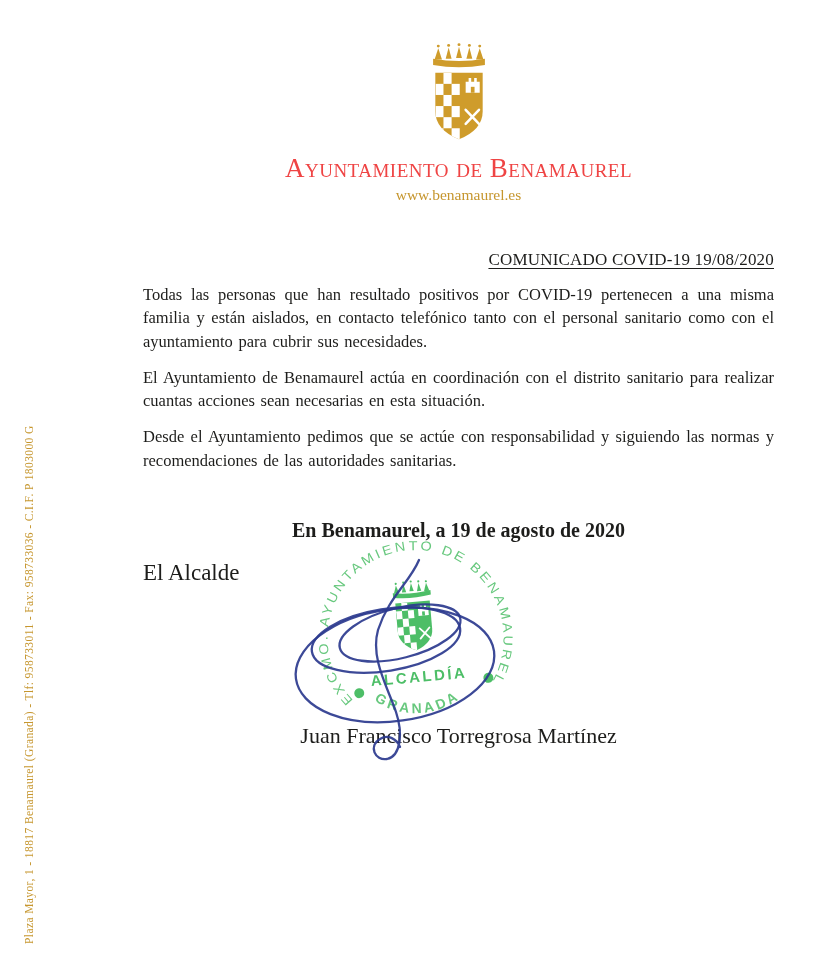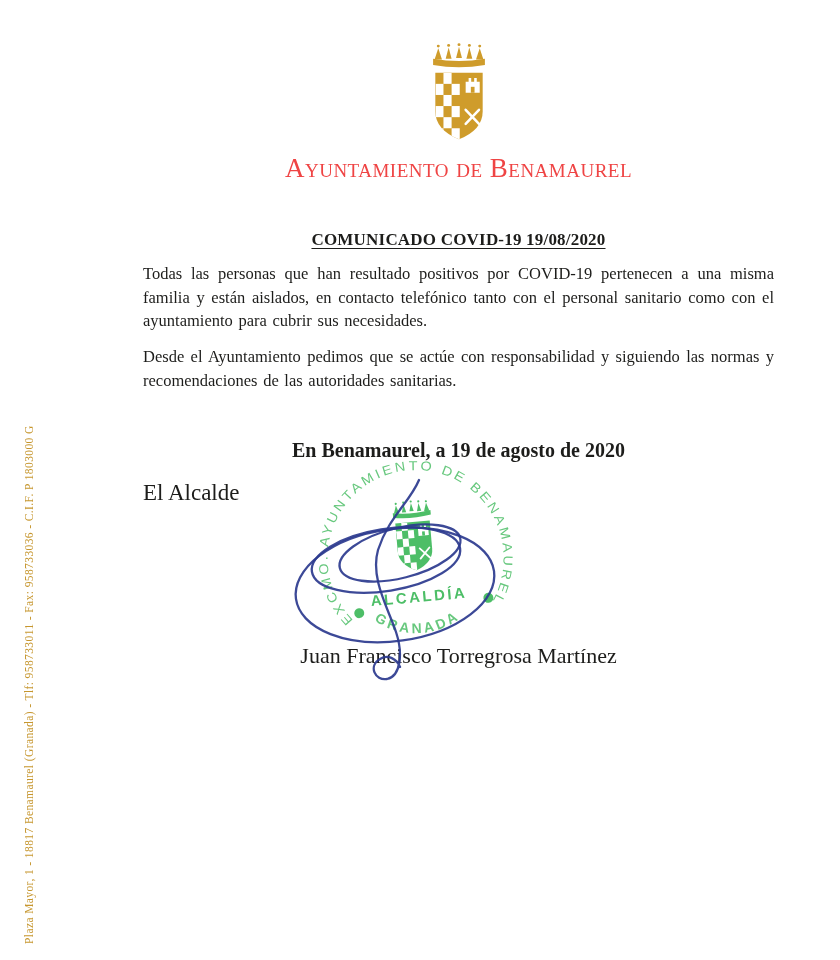--- a/index.html
+++ b/index.html
@@ -7,21 +7,21 @@
     width:840px;height:960px;background:#ffffff;position:relative;overflow:hidden;
     font-family:"Liberation Serif", serif;color:#1d1d1b;
   }
   .content{padding:0 66px 0 143px;}
   
   .letterhead{text-align:center;padding-top:40px;}
   .crest-svg{display:inline-block;}
   .org-title{font-size:27px;color:#ef4444;font-variant:small-caps;letter-spacing:0.5px;margin:6px 0 0 0;font-weight:normal;line-height:1.1;}
   .org-site{font-size:15.5px;color:#c6962e;margin:2px 0 0 0;line-height:1.2;}
   
-  .doc-title{text-align:center;font-weight:bold;font-size:17px;margin:46px 0 0 0;letter-spacing:0.2px;
+  .doc-title{text-align:right;font-weight:normal;font-size:17px;margin:46px 0 0 0;letter-spacing:0.2px;
              text-decoration:underline;text-underline-offset:3px;}
   p.body-par{font-size:16.5px;line-height:23.5px;text-align:justify;margin:12.5px 0 0 0;word-spacing:1.5px;}
   p.body-par.first{margin-top:25px;}
   
   .signature-block{position:relative;padding-top:47px;}
   .sig-date{font-size:20px;font-weight:bold;text-align:center;margin:0;line-height:1.15;}
   .sig-role{font-size:23px;text-align:left;margin:17px 0 0 0;line-height:1.2;}
   .sig-spacer{height:136px;}
   .sig-name{font-size:22px;text-align:center;margin:0;line-height:1.2;}
   .stamp-svg{position:absolute;left:145px;top:58px;}
@@ -83,25 +83,27 @@
   </defs>
 </svg>
 
 <div class="content">
 
   <div class="letterhead">
     <svg class="crest-svg" width="74" height="104" viewBox="0 0 100 140" style="color:#cf9c2b">
       <use href="#crest"></use>
     </svg>
     <div class="org-title">Ayuntamiento de Benamaurel</div>
+    <div class="org-site">www.benamaurel.es</div>
   </div>
 
   <div class="doc-title">COMUNICADO COVID-19 19/08/2020</div>
 
   <p class="body-par">Todas las personas que han resultado positivos por COVID-19 pertenecen a una misma familia y están aislados, en contacto telefónico tanto con el personal sanitario como con el ayuntamiento para cubrir sus necesidades.</p>
+  <p class="body-par">El Ayuntamiento de Benamaurel actúa en coordinación con el distrito sanitario para realizar cuantas acciones sean necesarias en esta situación.</p>
   <p class="body-par">Desde el Ayuntamiento pedimos que se actúe con responsabilidad y siguiendo las normas y recomendaciones de las autoridades sanitarias.</p>
 
   <div class="signature-block">
     <p class="sig-date">En Benamaurel, a 19 de agosto de 2020</p>
     <p class="sig-role">El Alcalde</p>
     <div class="sig-spacer"></div>
     <p class="sig-name">Juan Francisco Torregrosa Martínez</p>
 
     <svg class="stamp-svg" width="240" height="252" viewBox="0 0 240 252">
       <defs>

